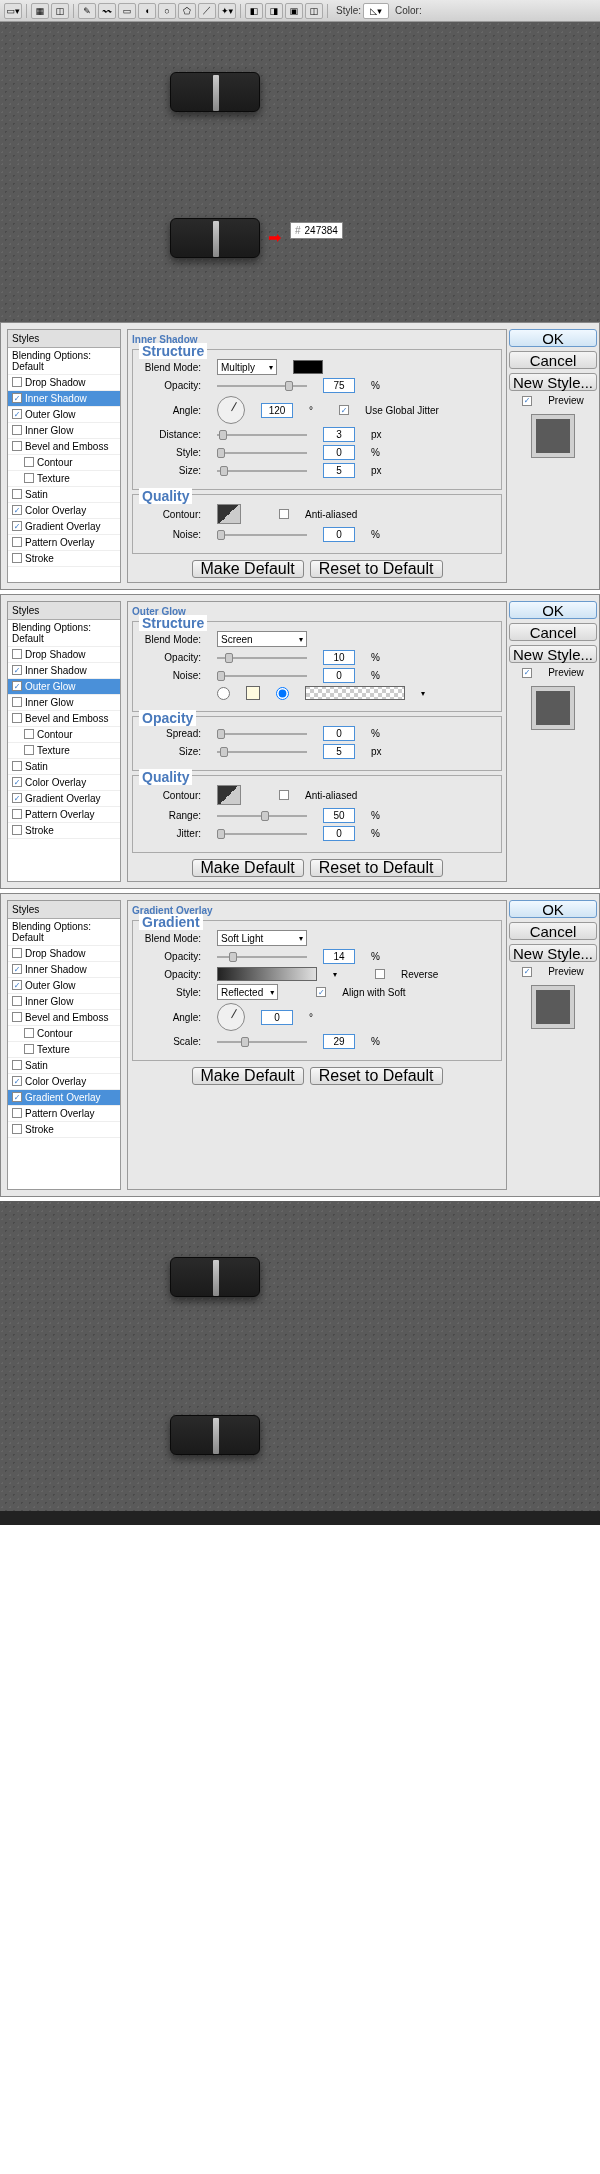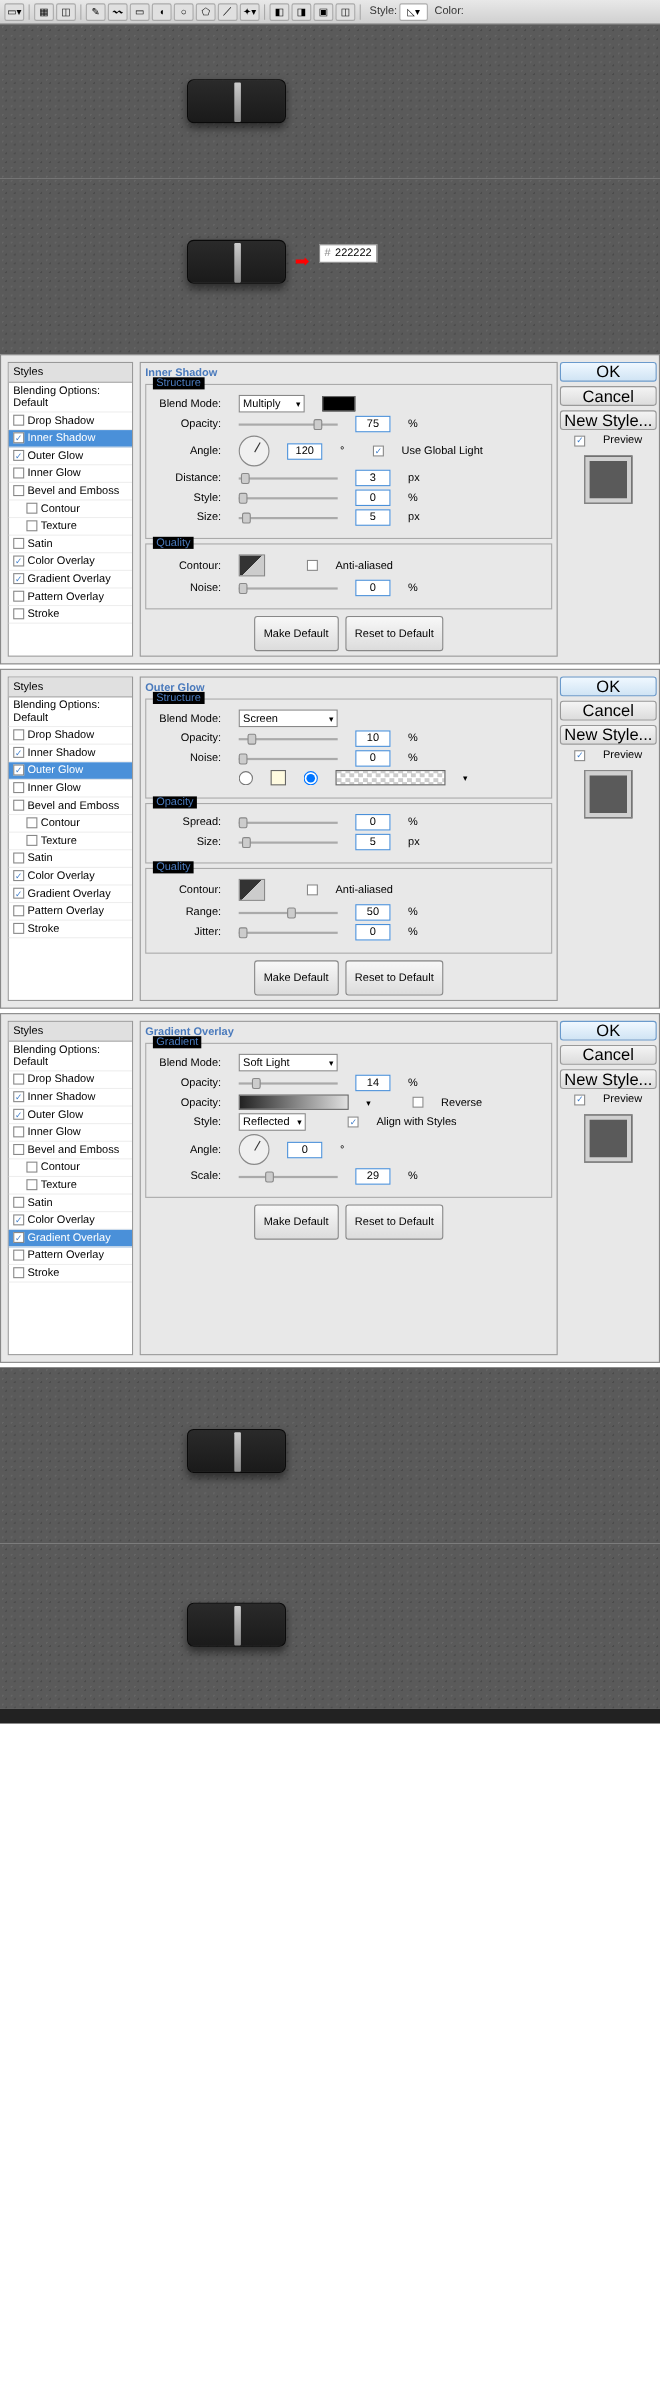--- a/index.html
+++ b/index.html
@@ -17,36 +17,36 @@
 .dialog{background:#e8e8e8;border:1px solid #888;display:flex;padding:6px;gap:6px;margin-bottom:4px}
 .styles-col{width:114px;border:1px solid #999;background:#fff}
 .styles-head{background:#e0e0e0;padding:3px 4px;border-bottom:1px solid #aaa;font-size:10px}
 .style-row{padding:2px 4px;display:flex;align-items:flex-start;gap:3px;font-size:10px;border-bottom:1px solid #eee}
 .style-row.active{background:#4a90d9;color:#fff}
 .style-row.sub{padding-left:16px}
 .cb{width:10px;height:10px;border:1px solid #888;background:#fff;display:inline-flex;align-items:center;justify-content:center;font-size:8px;color:#3a7ac8}
 .cb.on::after{content:"✓"}
 .settings-col{flex:1;border:1px solid #999;background:#e8e8e8;padding:4px}
 .fieldset{border:1px solid #aaa;margin:4px 0;padding:6px 8px 8px;position:relative}
-.fieldset .legend{position:absolute;top:-7px;left:6px;background:#000000;padding:0 3px;font-size:10px;font-weight:normal;color:#4a7abc}
+.fieldset .legend{position:absolute;top:-7px;left:6px;background:#ffffff;padding:0 3px;font-size:14px;font-weight:bold;color:#4a7abc}
 .section-title{font-size:10px;font-weight:bold;color:#4a7abc;margin-bottom:2px}
 .row{display:flex;align-items:center;margin:3px 0;gap:16px}
 .rlabel{width:60px;text-align:right;font-size:10px}
 .dropdown{height:16px;border:1px solid #888;background:#fff;padding:0 14px 0 3px;font-size:10px;position:relative;min-width:60px;display:flex;align-items:center}
 .dropdown::after{content:"▾";position:absolute;right:3px;font-size:8px}
 .slider{flex:1;height:14px;position:relative;max-width:90px}
 .slider::before{content:"";position:absolute;left:0;right:0;top:6px;height:2px;background:#aaa}
 .slider-h{position:absolute;top:2px;width:8px;height:10px;background:#ccc;border:1px solid #888;border-radius:2px}
 .numbox{width:32px;height:15px;border:1px solid #4a90d9;background:#fff;text-align:center;font-size:10px;line-height:13px}
 .unit{font-size:10px;width:14px}
 .swatch{width:30px;height:14px;border:1px solid #666}
 .angle-dial{width:28px;height:28px;border:1px solid #888;border-radius:50%;background:#f0f0f0;position:relative}
 .angle-dial::after{content:"";position:absolute;left:13px;top:4px;width:1px;height:10px;background:#333;transform-origin:bottom;transform:rotate(30deg)}
 .contour-sw{width:24px;height:20px;border:1px solid #888;background:linear-gradient(135deg,#333 50%,#ccc 50%)}
-.btn{height:32px;padding:0 8px;background:linear-gradient(#f8f8f8,#dcdcdc);border:1px solid #888;border-radius:3px;font-size:10px;display:inline-flex;align-items:center}
+.btn{height:18px;padding:0 8px;background:linear-gradient(#f8f8f8,#dcdcdc);border:1px solid #888;border-radius:3px;font-size:16px;display:inline-flex;align-items:center}
 .btns-row{display:flex;gap:6px;justify-content:center;margin-top:6px}
 .right-col{width:80px;display:flex;flex-direction:column;gap:4px;align-items:center}
 .rbtn{width:88px;height:18px;background:linear-gradient(#f0f8ff,#d0e4f4);border:1px solid #6a9acc;border-radius:3px;font-size:15px;display:flex;align-items:center;justify-content:center}
 .rbtn.plain{background:linear-gradient(#f4f4f4,#dcdcdc);border-color:#999}
 .prev-cb{display:flex;align-items:center;gap:16px;font-size:10px}
 .prev-sw{width:44px;height:44px;background:#5a5a5a;border:1px solid #888;margin-top:4px;box-shadow:inset 0 0 0 4px #d0d0d0}
 .grad-sw{width:100px;height:14px;border:1px solid #666;background:linear-gradient(90deg,#222,#e0e0e0)}
 .footer-strip{background:#222;color:#888;font-size:8px;padding:2px 4px;height:14px}
 </style>
 </head>
@@ -79,21 +79,21 @@
 
 <div class="preview-area">
   <div class="switch"></div>
 </div>
 
 <div class="preview-area" style="height:160px">
   <div class="switch" style="top:56px"></div>
   <div class="arrow">➡</div>
   <div class="colorbox">
     <span>#</span>
-    <span>222222</span>
+    <span>247384</span>
   </div>
 </div>
 
 <div class="dialog">
   <div class="styles-col">
     <div class="styles-head">Styles</div>
     <div class="style-row">
         <span>Blending Options: Default</span>
       </div>
     <div class="style-row">
@@ -163,21 +163,21 @@
           </div>
           <div class="numbox">75</div>
           <span class="unit">%</span>
         </div>
       <div class="row">
           <span class="rlabel">Angle:</span>
           <div class="angle-dial"></div>
           <div class="numbox">120</div>
           <span class="unit">°</span>
           <span class="cb on"></span>
-          <span>Use Global Light</span>
+          <span>Use Global Jitter</span>
         </div>
       <div class="row">
           <span class="rlabel">Distance:</span>
           <div class="slider">
             <div class="slider-h" style="left:2px"></div>
           </div>
           <div class="numbox">3</div>
           <span class="unit">px</span>
         </div>
       <div class="row">
@@ -465,21 +465,21 @@
           <span class="cb"></span>
           <span>Reverse</span>
         </div>
       <div class="row">
           <span class="rlabel">Style:</span>
           <div class="dropdown">
             <span>Reflected</span>
           </div>
           <span style="width:6px"></span>
           <span class="cb on"></span>
-          <span>Align with Styles</span>
+          <span>Align with Soft</span>
         </div>
       <div class="row">
           <span class="rlabel">Angle:</span>
           <div class="angle-dial"></div>
           <div class="numbox">0</div>
           <span class="unit">°</span>
         </div>
       <div class="row">
           <span class="rlabel">Scale:</span>
           <div class="slider">

